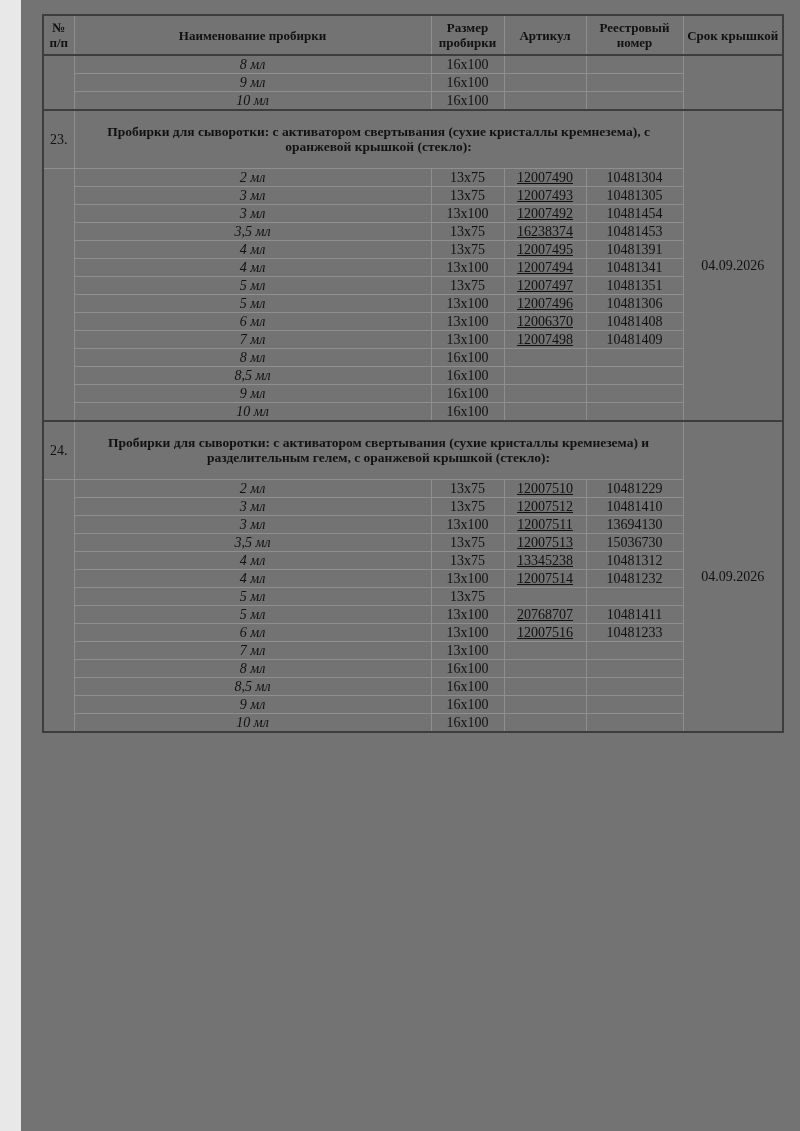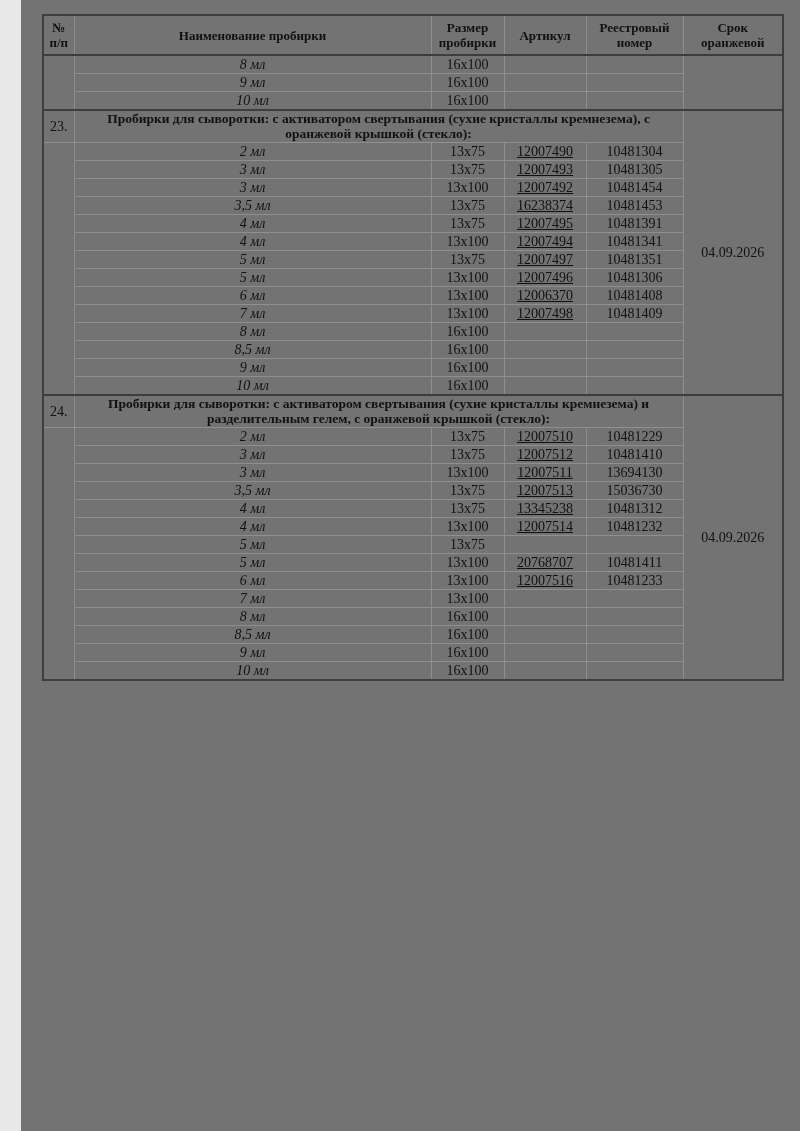--- a/index.html
+++ b/index.html
@@ -49,21 +49,21 @@
   .c-art   { text-align: center; text-decoration: underline; }
   .c-reg   { text-align: center; }
   .c-valid { text-align: center; }
   tr.section-title-row td { border-top: 2px solid #3d3d3d; }
   td.c-title {
     font-weight: bold;
     text-align: center;
     font-size: 13.5px;
     line-height: 14.5px;
     white-space: normal;
-    padding: 1px 8px;
+    padding: 14px 8px;
     height: auto;
   }
 </style>
 </head>
 <body>
 
 <div class="page">
   <table class="tube-table">
     <colgroup>
       <col style="width:31px">
@@ -73,21 +73,21 @@
       <col style="width:97px">
       <col style="width:100px">
     </colgroup>
     <thead>
       <tr>
         <td>№ п/п</td>
         <td>Наименование пробирки</td>
         <td>Размер пробирки</td>
         <td>Артикул</td>
         <td>Реестровый номер</td>
-        <td>Срок оранжевой</td>
+        <td>Срок крышкой</td>
       </tr>
     </thead>
     <tbody>
         <tr>
           <td class="c-num" rowspan="3"></td>
           <td class="c-name">8 мл</td>
           <td class="c-size">16x100</td>
           <td class="c-art"></td>
           <td class="c-reg"></td>
           <td class="c-valid" rowspan="3"></td>

